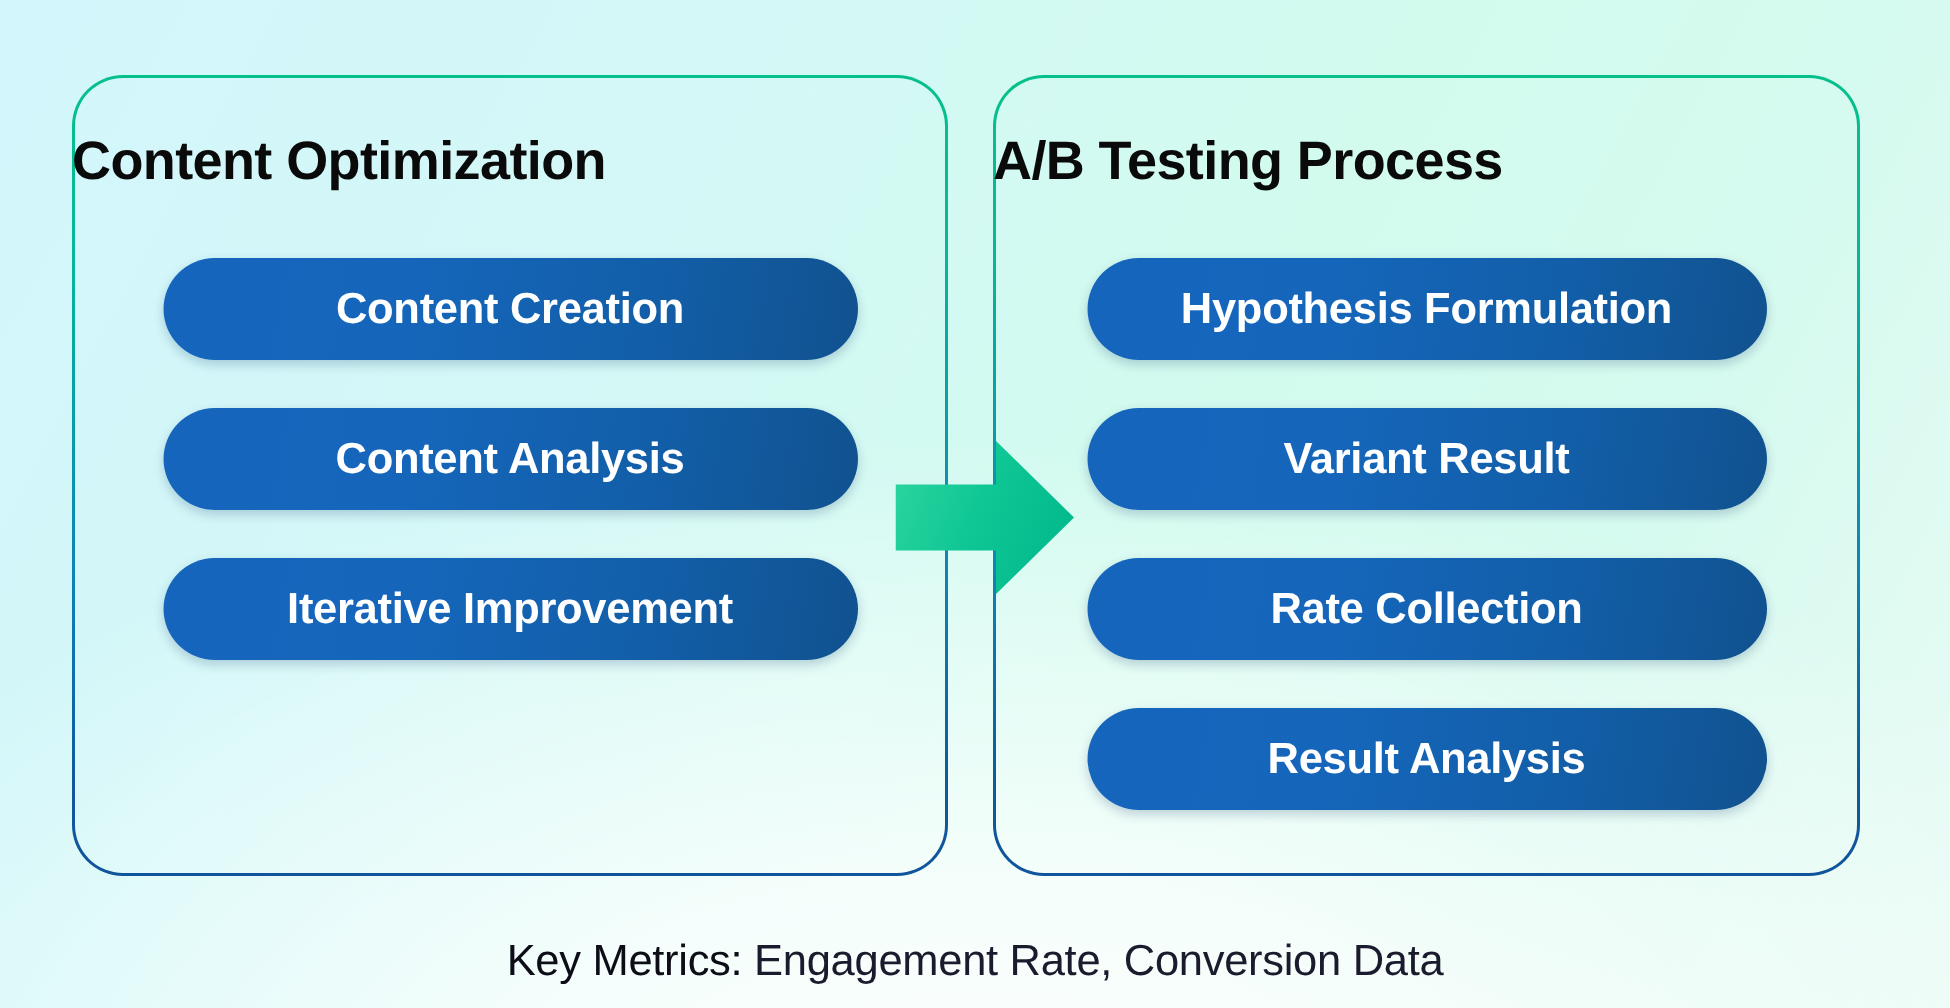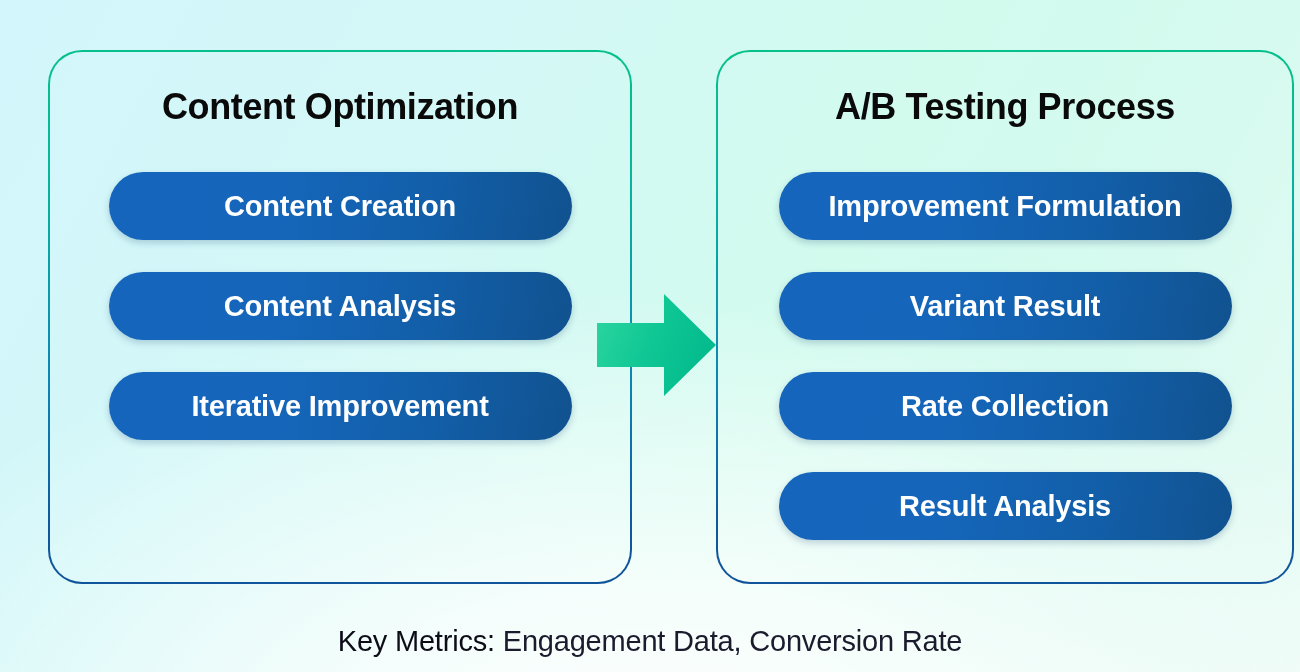--- a/index.html
+++ b/index.html
@@ -38,34 +38,33 @@
     left: 2px; top: 2px; right: 2px; bottom: 2px;
     border-radius: 32px;
     background:
       radial-gradient(120% 130% at 50% 115%, #ffffff 0%, rgba(255,255,255,0.75) 22%, rgba(255,255,255,0) 55%),
       linear-gradient(118deg, #d2f6fb 0%, #d4f8f7 30%, #d2fbee 58%, #d6faef 78%, #e9fbf5 100%);
     background-attachment: fixed;
     pointer-events: none;
   }
 
   #panel-left  { left: 48px;  width: 580px; }
-  #panel-right { left: 716px; width: 574px; }
+  #panel-right { left: 662px; width: 574px; }
 
   .panel-content {
     position: absolute;
     inset: 0;
     z-index: 2;
   }
 
   .panel-title {
     position: absolute;
     top: 36px;
     left: 0;
     right: 0;
-    text-align: center;
     font-size: 36px;
     font-weight: bold;
     color: #0a0a0a;
     letter-spacing: -0.4px;
     font-family: "Liberation Sans", sans-serif;
     white-space: nowrap;
   }
 
   .pill-stack {
     position: absolute;
@@ -148,38 +147,38 @@
         <div class="pill">Content Analysis</div>
         <div class="pill">Iterative Improvement</div>
       </div>
     </div>
   </div>
 
   <div id="panel-right" class="panel">
     <div class="panel-content">
       <div class="panel-title">A/B Testing Process</div>
       <div class="pill-stack">
-        <div class="pill">Improvement Formulation</div>
+        <div class="pill">Hypothesis Formulation</div>
         <div class="pill">Variant Result</div>
         <div class="pill">Rate Collection</div>
         <div class="pill">Result Analysis</div>
       </div>
     </div>
   </div>
 
   <svg id="flow-arrow" viewBox="0 0 119 102">
     <defs>
       <linearGradient id="arrowGrad" x1="0" y1="0" x2="1" y2="0.35">
         <stop offset="0%" stop-color="#2ed6a0"></stop>
         <stop offset="55%" stop-color="#0fc794"></stop>
         <stop offset="100%" stop-color="#04bb8e"></stop>
       </linearGradient>
     </defs>
     <path d="M0,29 L67,29 L67,0 L119,51 L67,102 L67,73 L0,73 Z" fill="url(#arrowGrad)"></path>
   </svg>
 
   <div id="key-metrics">
-    <span class="km-label">Key Metrics:</span><span class="km-value"> Engagement Data, Conversion Rate</span>
+    <span class="km-label">Key Metrics:</span><span class="km-value"> Engagement Rate, Conversion Data</span>
   </div>
 
   <div id="watermark"></div>
 
 </div>
 
 </body></html>

